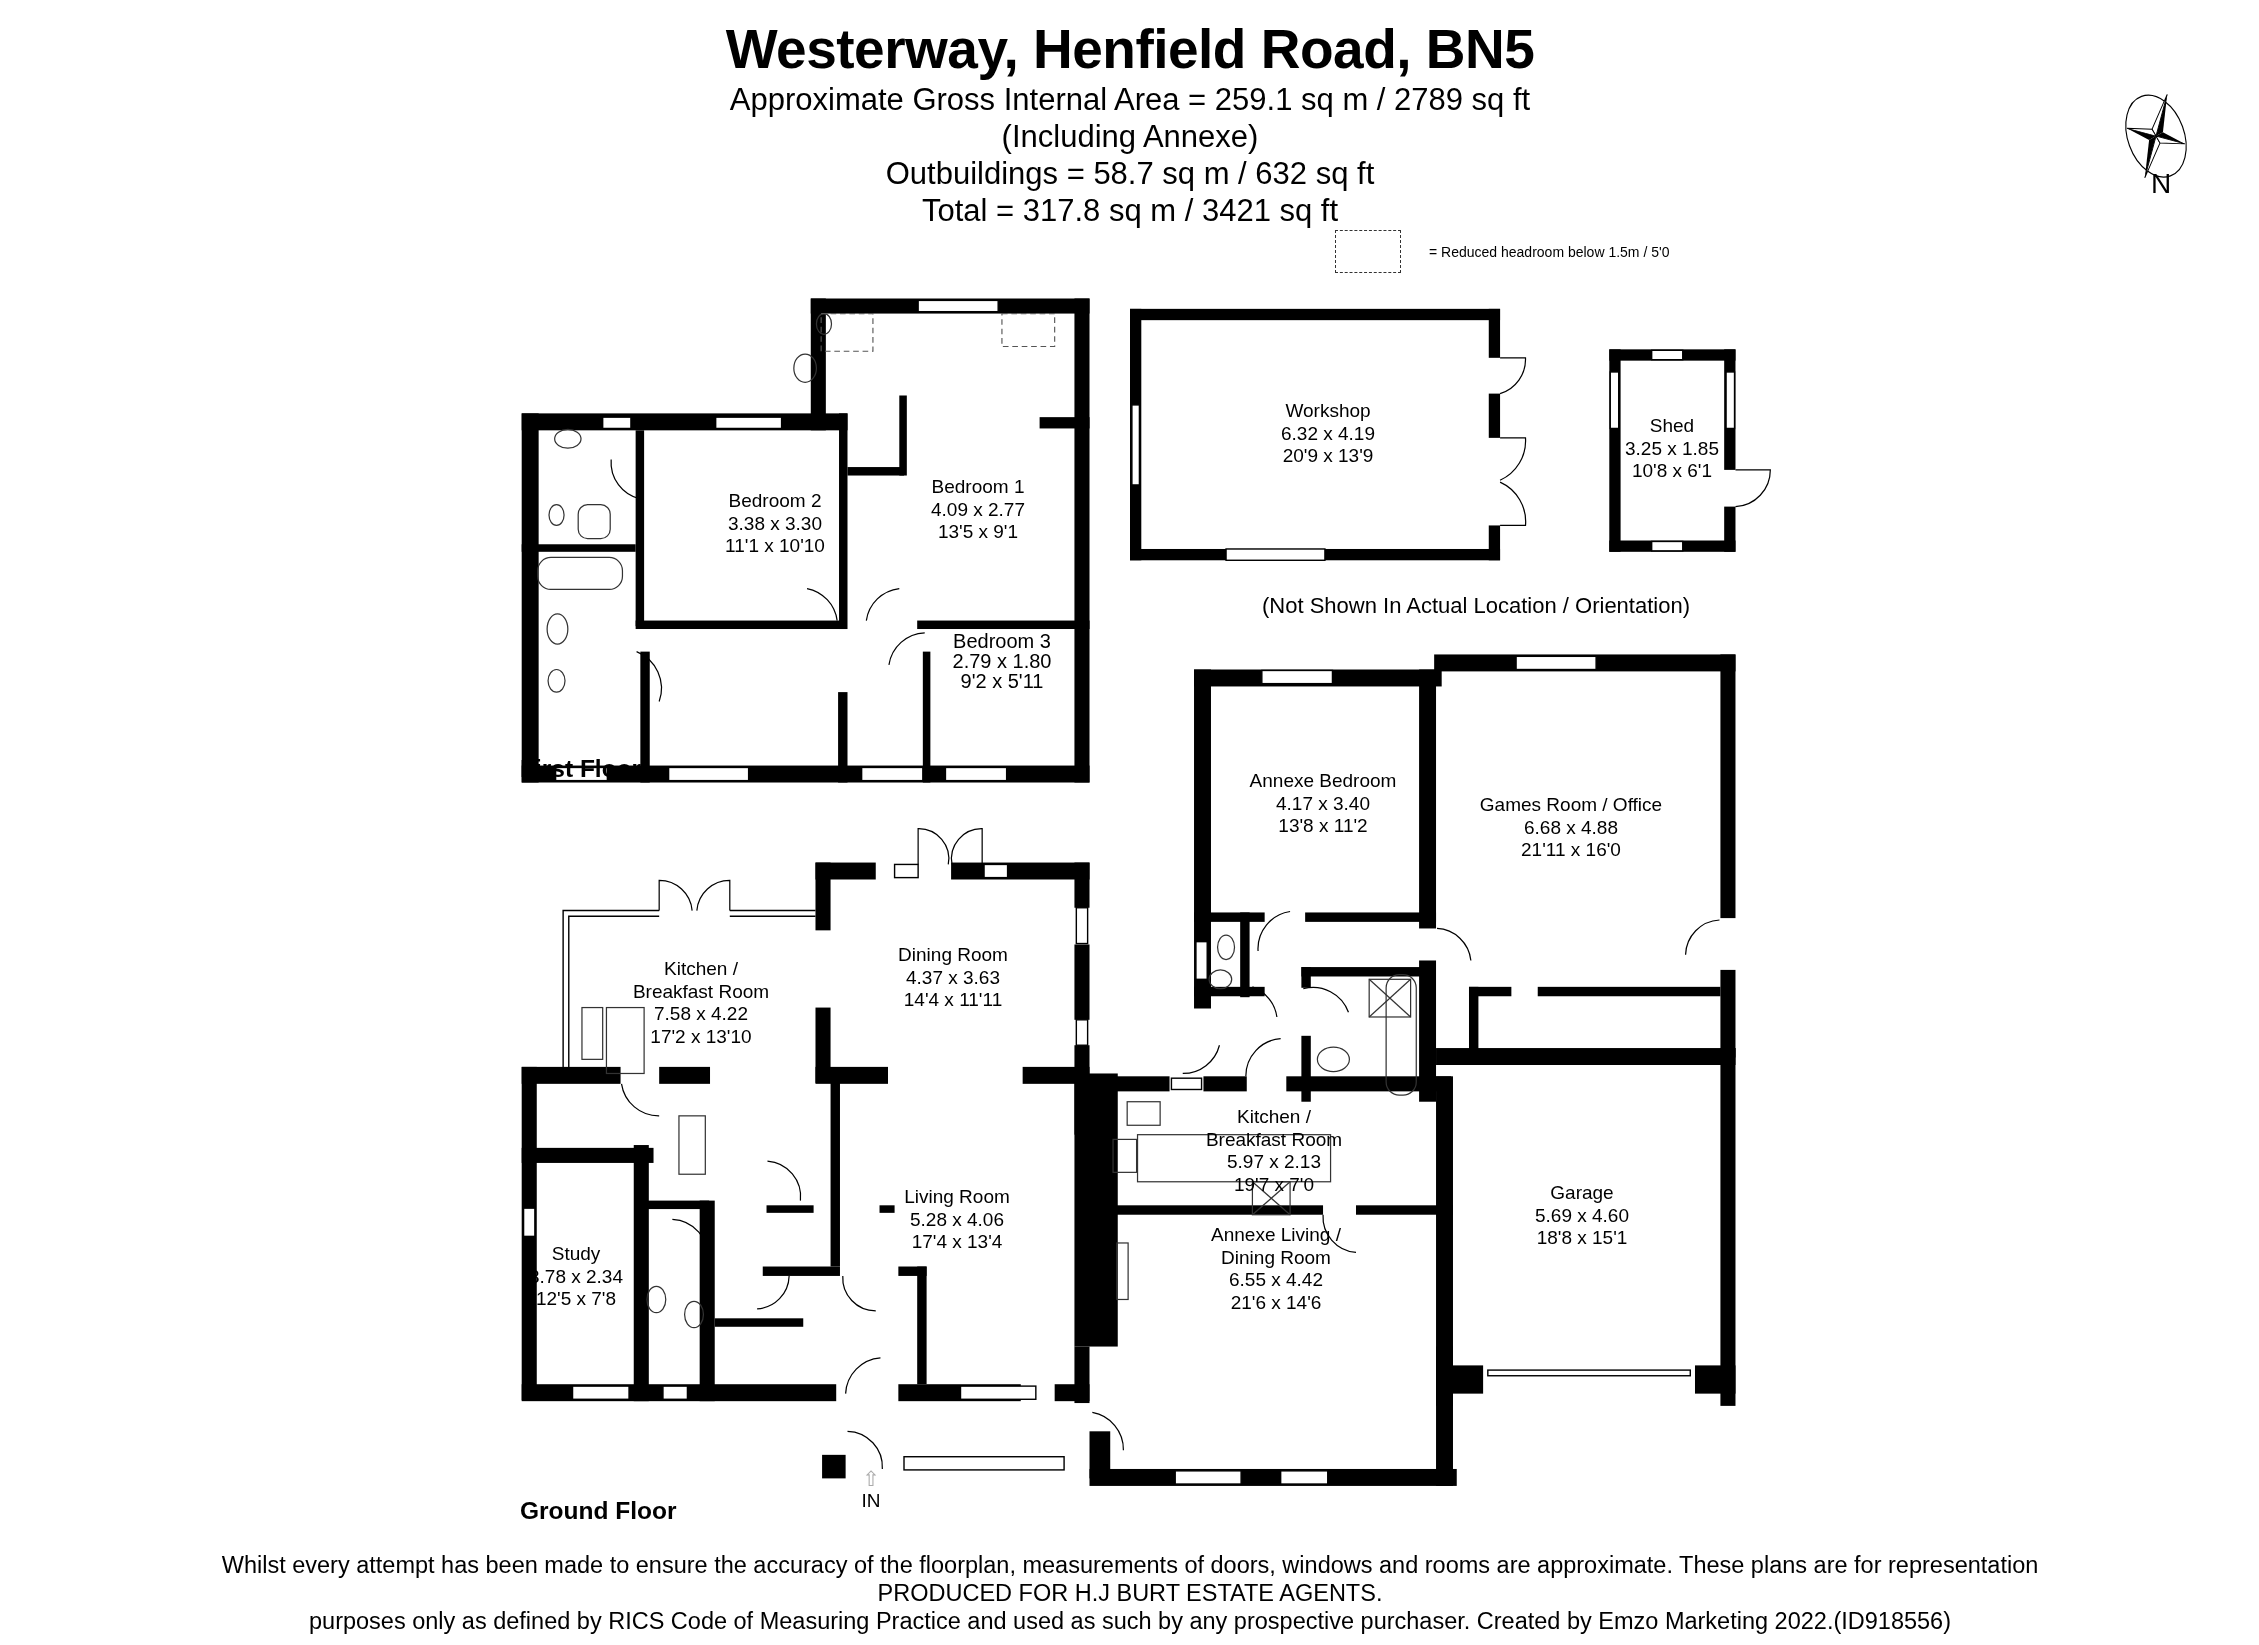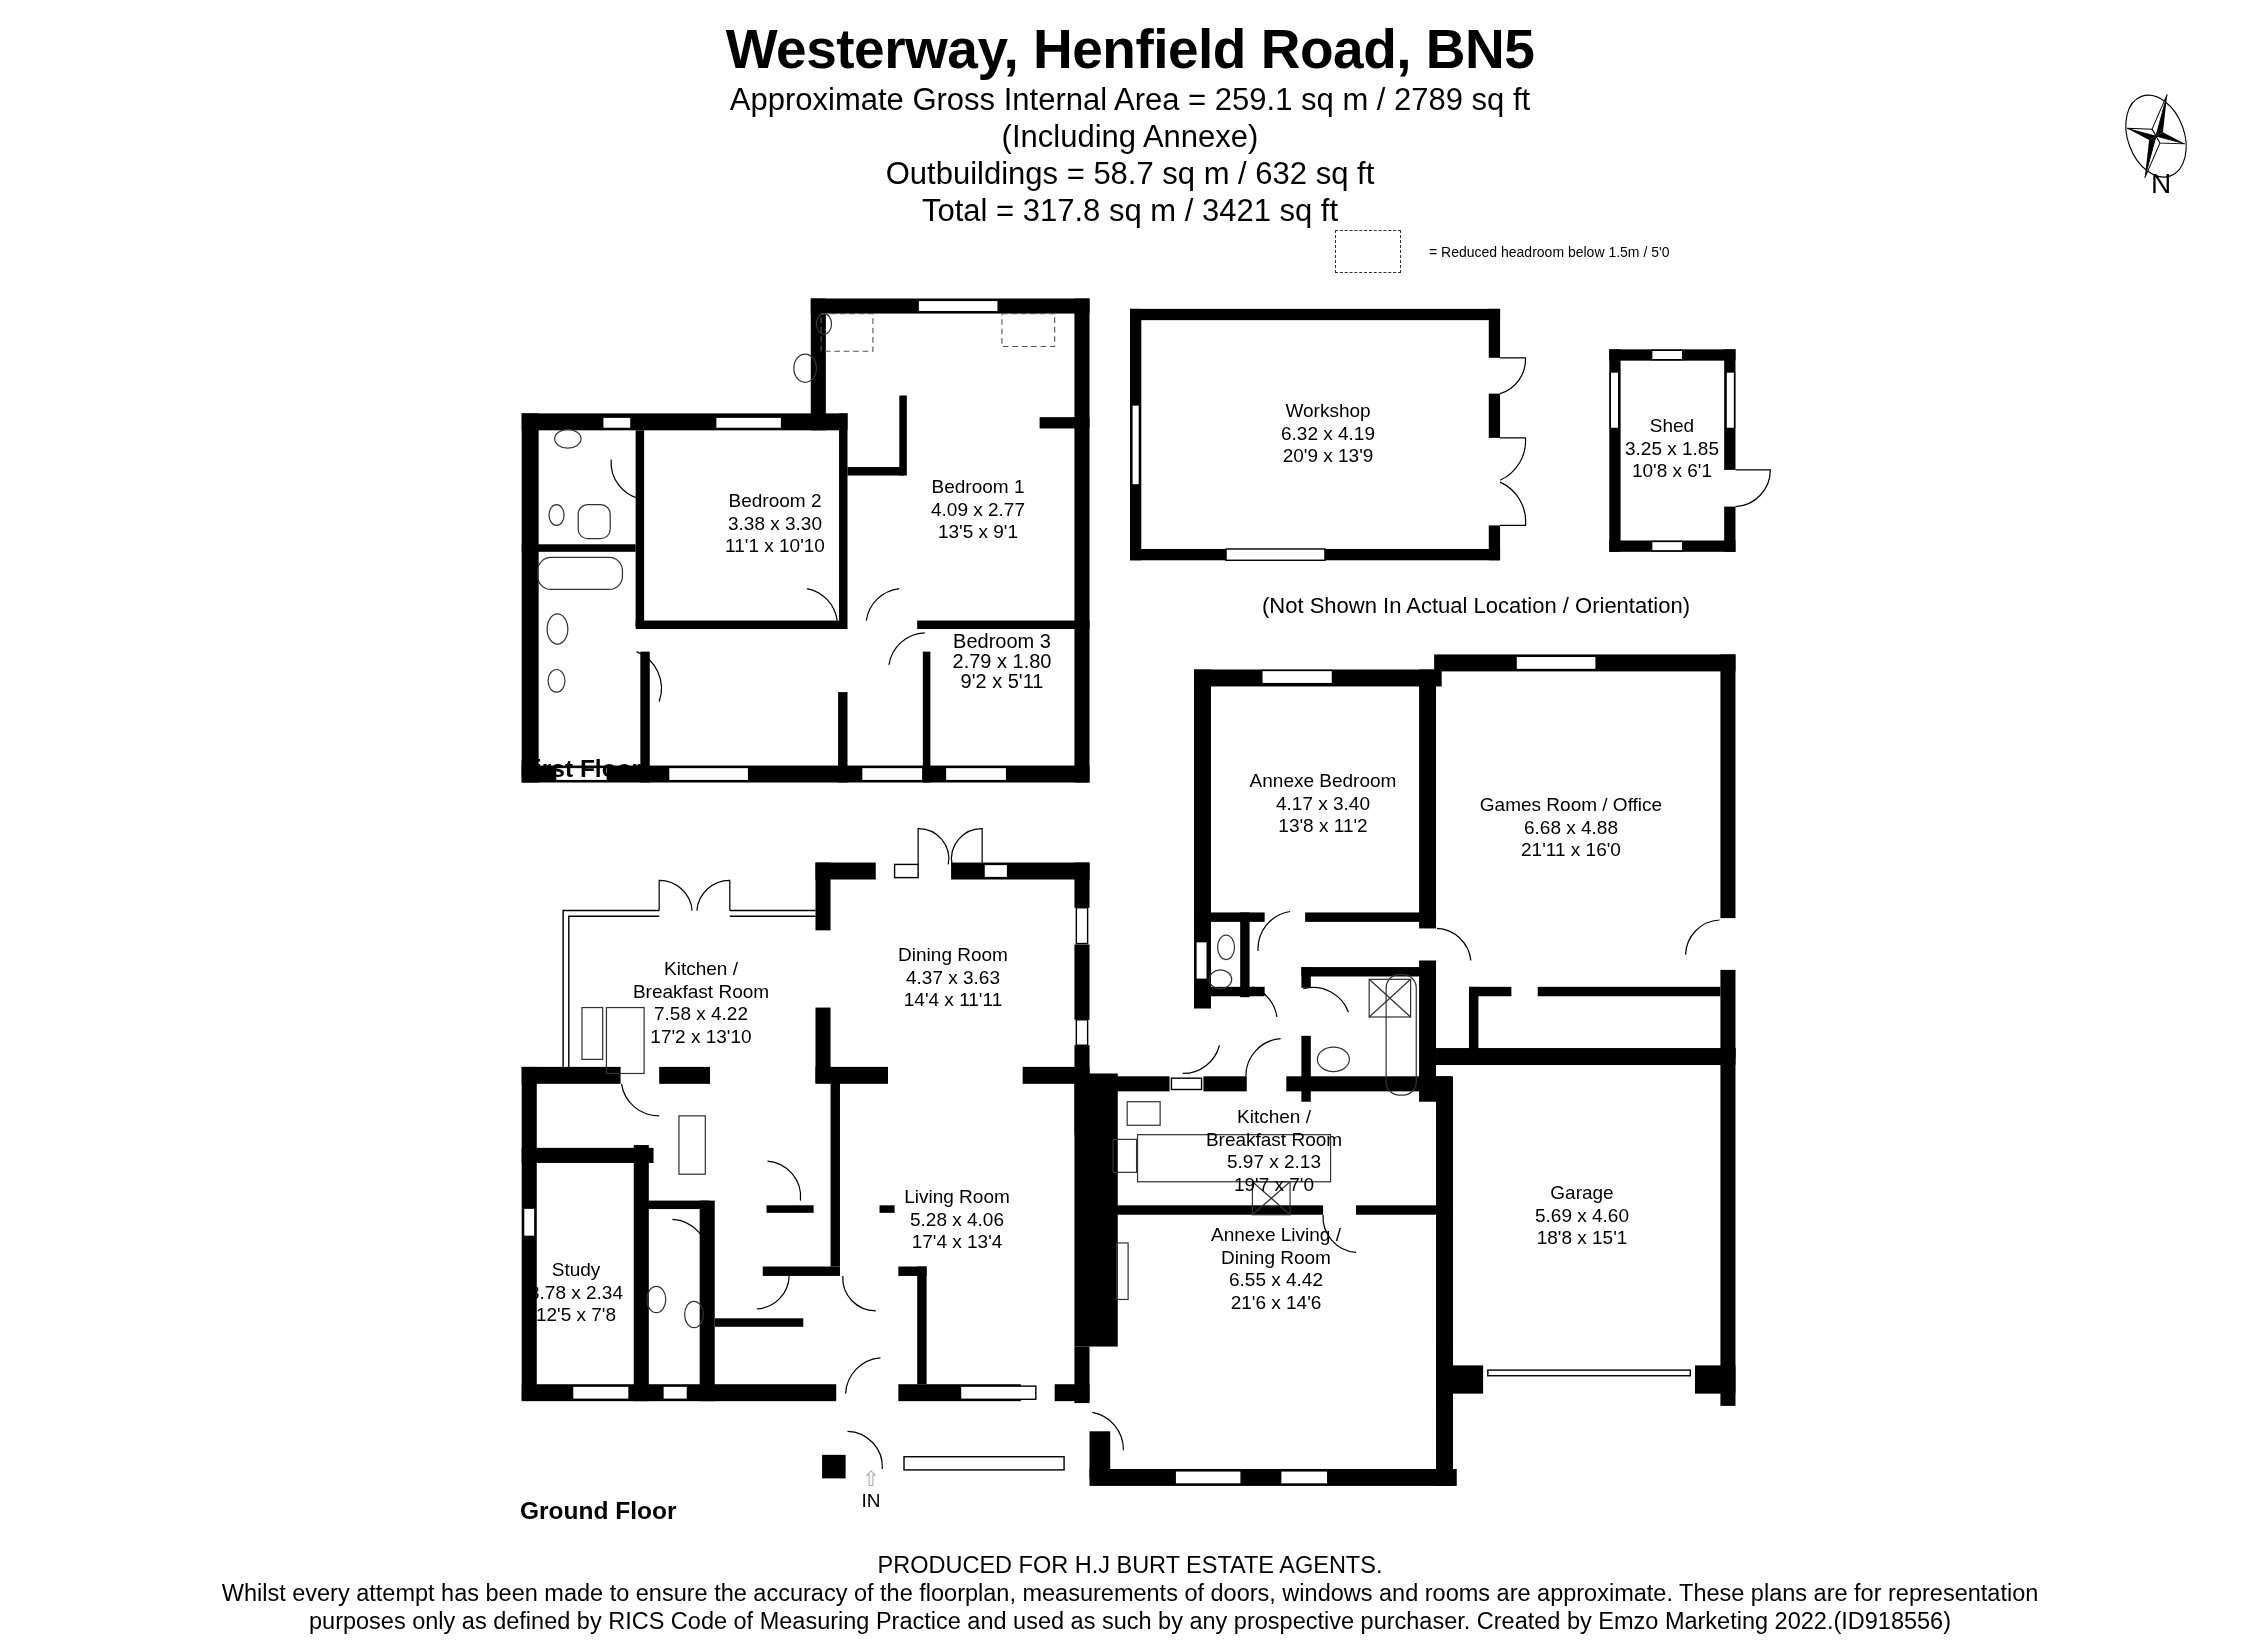--- a/index.html
+++ b/index.html
@@ -318,21 +318,21 @@
 <div class="room-label" style="left:953px;top:944px;">
   <div>Dining Room</div>
   <div>4.37 x 3.63</div>
   <div>14'4 x 11'11</div>
 </div>
 <div class="room-label" style="left:957px;top:1186px;">
   <div>Living Room</div>
   <div>5.28 x 4.06</div>
   <div>17'4 x 13'4</div>
 </div>
-<div class="room-label" style="left:576px;top:1243px;margin-top:16px;">
+<div class="room-label" style="left:576px;top:1243px;">
   <div>Study</div>
   <div>3.78 x 2.34</div>
   <div>12'5 x 7'8</div>
 </div>
 <div class="room-label" style="left:1323px;top:770px;">
   <div>Annexe Bedroom</div>
   <div>4.17 x 3.40</div>
   <div>13'8 x 11'2</div>
 </div>
 <div class="room-label" style="left:1571px;top:794px;">
@@ -356,17 +356,17 @@
   <div>Garage</div>
   <div>5.69 x 4.60</div>
   <div>18'8 x 15'1</div>
 </div>
 
 <div class="in-label" style="left:871px;top:1467px;font-size:21px;color:#aaa;">⇧</div>
 <div class="in-label" style="left:871px;top:1490px;">IN</div>
 <div class="floor-label" style="left:520px;top:1497px;">Ground Floor</div>
 
 <div class="footer">
+  <div>Whilst every attempt has been made to ensure the accuracy of the floorplan, measurements of doors, windows and rooms are approximate. These plans are for representation</div>
   <div>PRODUCED FOR H.J BURT ESTATE AGENTS.</div>
-  <div>Whilst every attempt has been made to ensure the accuracy of the floorplan, measurements of doors, windows and rooms are approximate. These plans are for representation</div>
   <div>purposes only as defined by RICS Code of Measuring Practice and used as such by any prospective purchaser. Created by Emzo Marketing 2022.(ID918556)</div>
 </div>
 
 
 </body></html>

